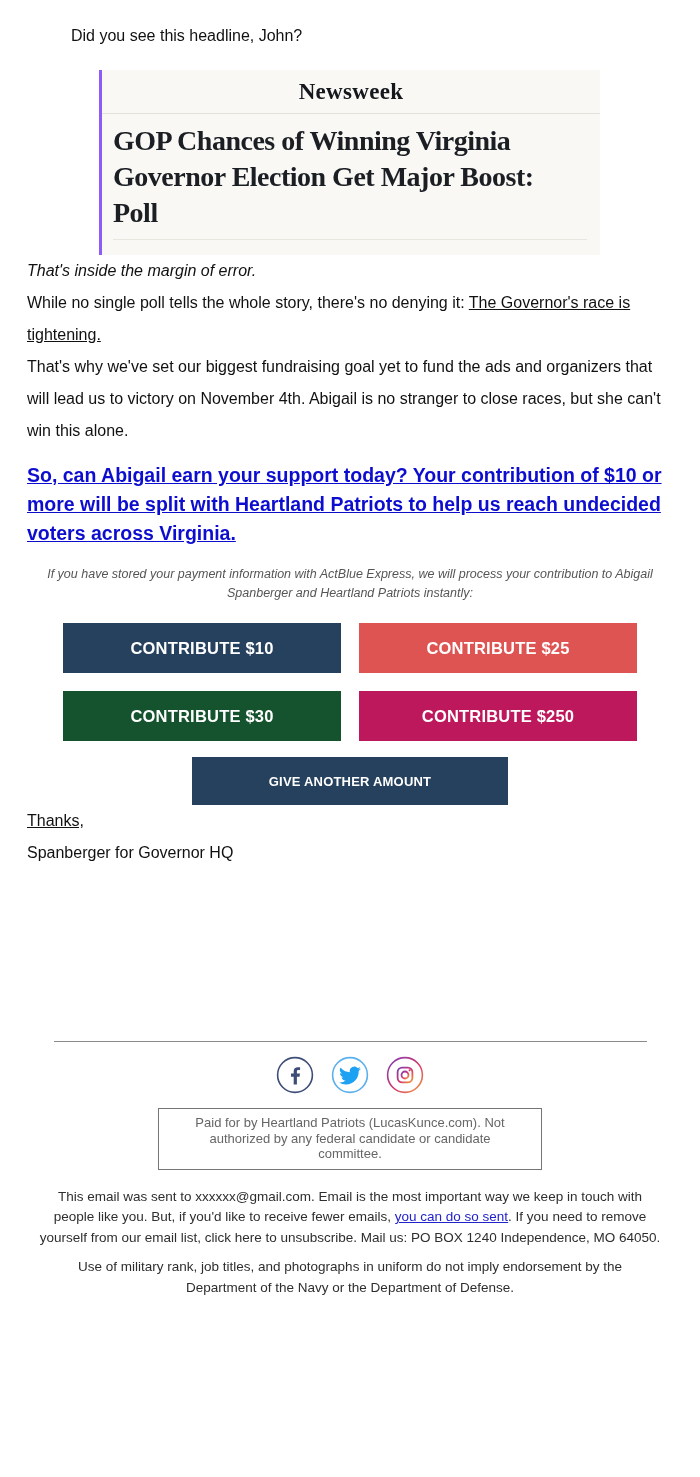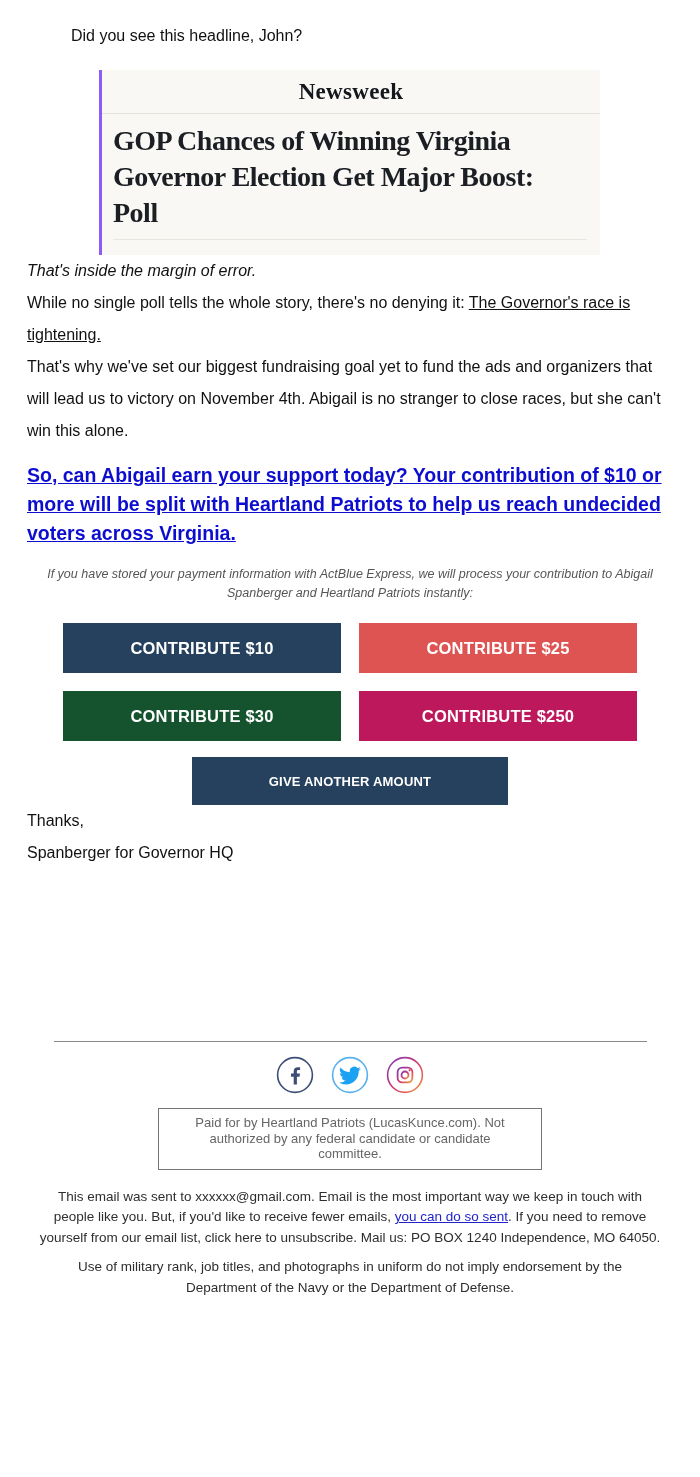--- a/index.html
+++ b/index.html
@@ -69,21 +69,21 @@
     color: #ffffff; font-weight: 700; font-size: 16.5px; letter-spacing: 0.2px;
     cursor: pointer; text-align: center;
   }
   .btn-another {
     margin: 16px auto 0; width: 316px; height: 48px;
     display: flex; align-items: center; justify-content: center;
     color: #ffffff; font-weight: 700; font-size: 13px; letter-spacing: 0.2px;
     cursor: pointer;
   }
 
-  .thanks { margin-top: 32px; font-size: 16px; line-height: 32px; }
+  .thanks { margin-top: 32px; font-size: 16px; line-height: 32px; text-decoration: underline; }
   .team { margin-top: 10px; font-size: 16px; line-height: 32px; }
 
   .footer-divider {
     margin: 172px auto 0; width: 593px; height: 0;
     border-top: 1px solid #8a8a8a;
   }
   .social-row {
     margin-top: 14px; display: flex; justify-content: center; gap: 17px;
   }
   .social-icon { width: 38px; height: 38px; cursor: pointer; display: block; }

